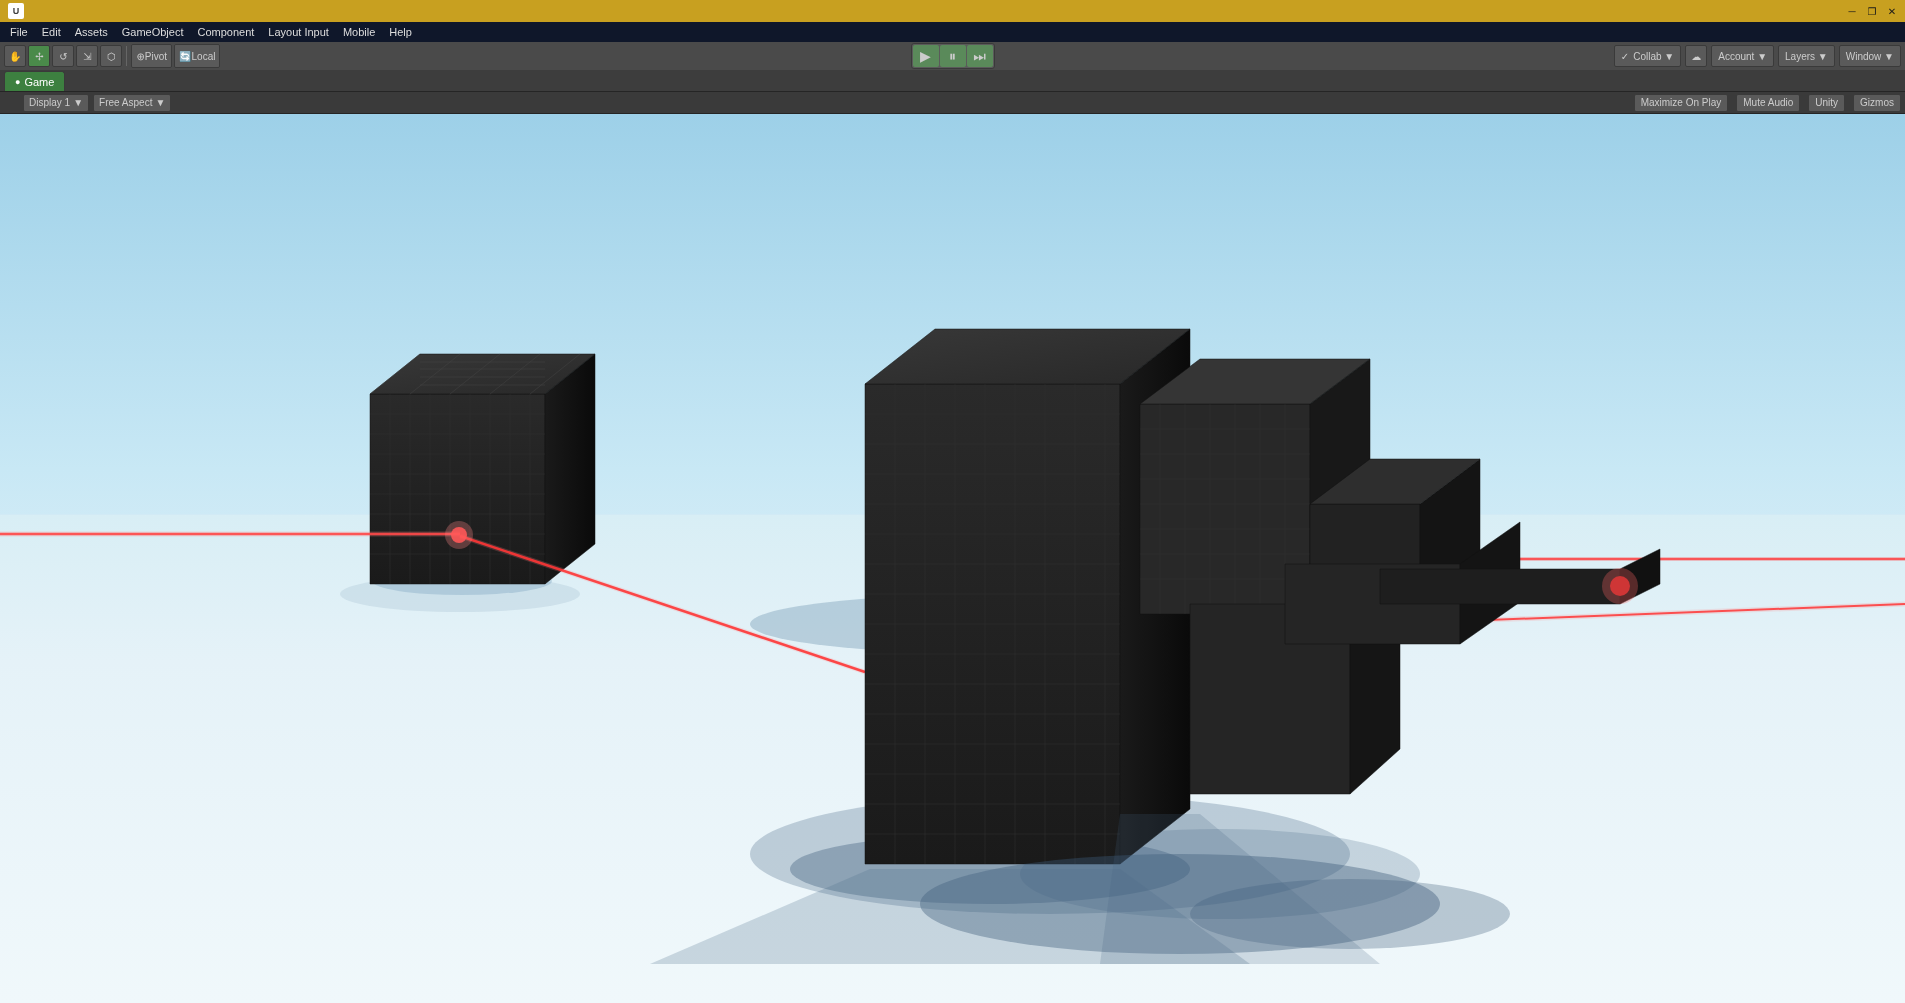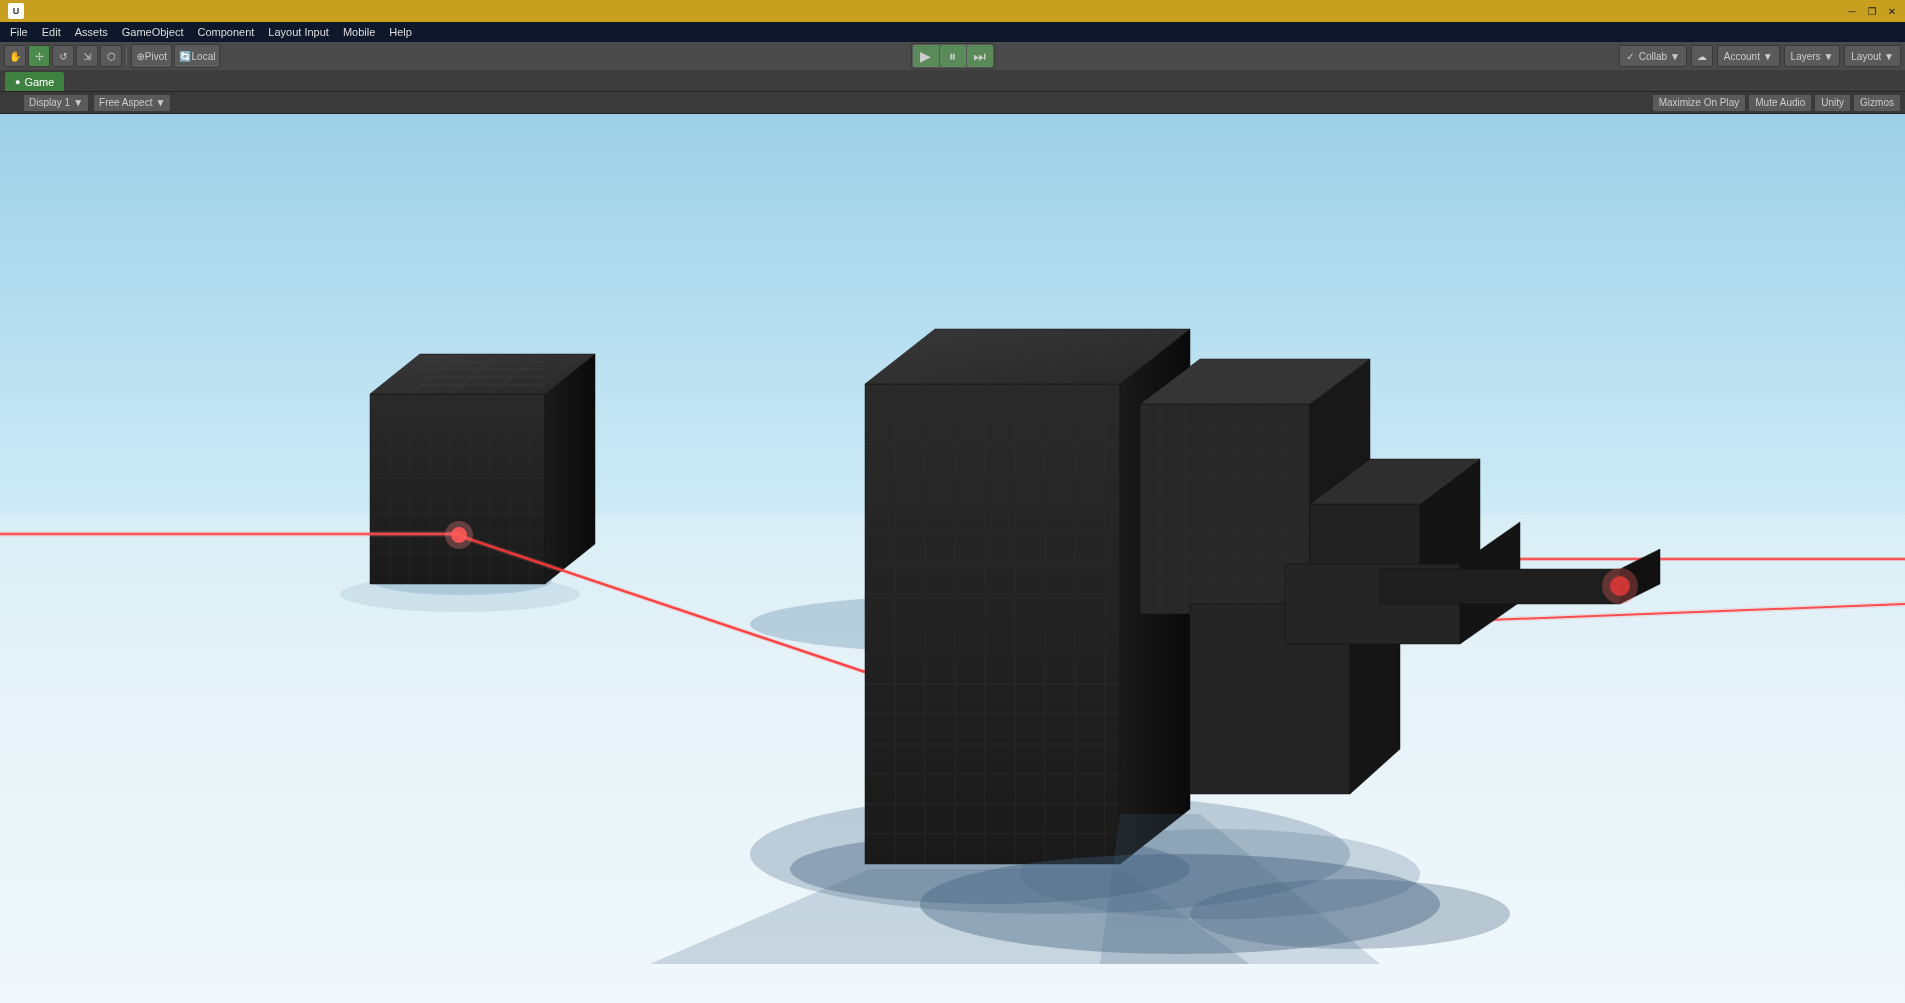--- a/index.html
+++ b/index.html
@@ -220,21 +220,21 @@
       top: -3px;
       left: 30%;
       cursor: pointer;
     }
     .scale-value { color: #aaa; font-size: 10px; }
 
     
     #game-right-controls {
       position: absolute;
       right: 4px;
-      display: flex; align-items: center; gap: 2px;
+      display: flex; align-items: center; gap: 8px;
     }
     .game-ctrl-btn {
       height: 18px;
       background: #5a5a5a;
       border: 1px solid #3a3a3a;
       color: #ccc;
       font-size: 10px;
       padding: 0 6px;
       cursor: pointer;
       border-radius: 2px;
@@ -334,21 +334,21 @@
       <span>Collab ▼</span>
     </div>
     <button class="toolbar-btn">☁</button>
     <div class="toolbar-dropdown">
       <span>Account ▼</span>
     </div>
     <div class="toolbar-dropdown">
       <span>Layers ▼</span>
     </div>
     <div class="toolbar-dropdown">
-      <span>Layout ▼</span>
+      <span>Window ▼</span>
     </div>
   </div>
 </div>
 
 <div id="game-tabbar">
   <div class="game-tab active">
     <span class="game-tab-icon">●</span>
     <span>Game</span>
   </div>
 </div>

